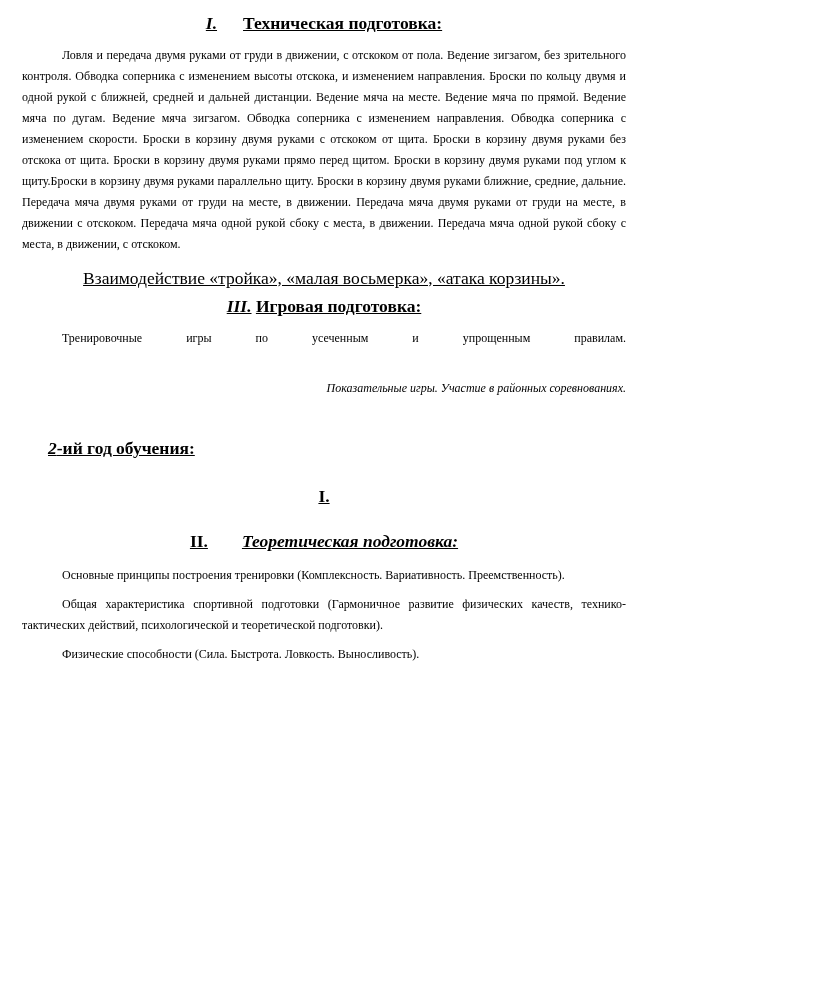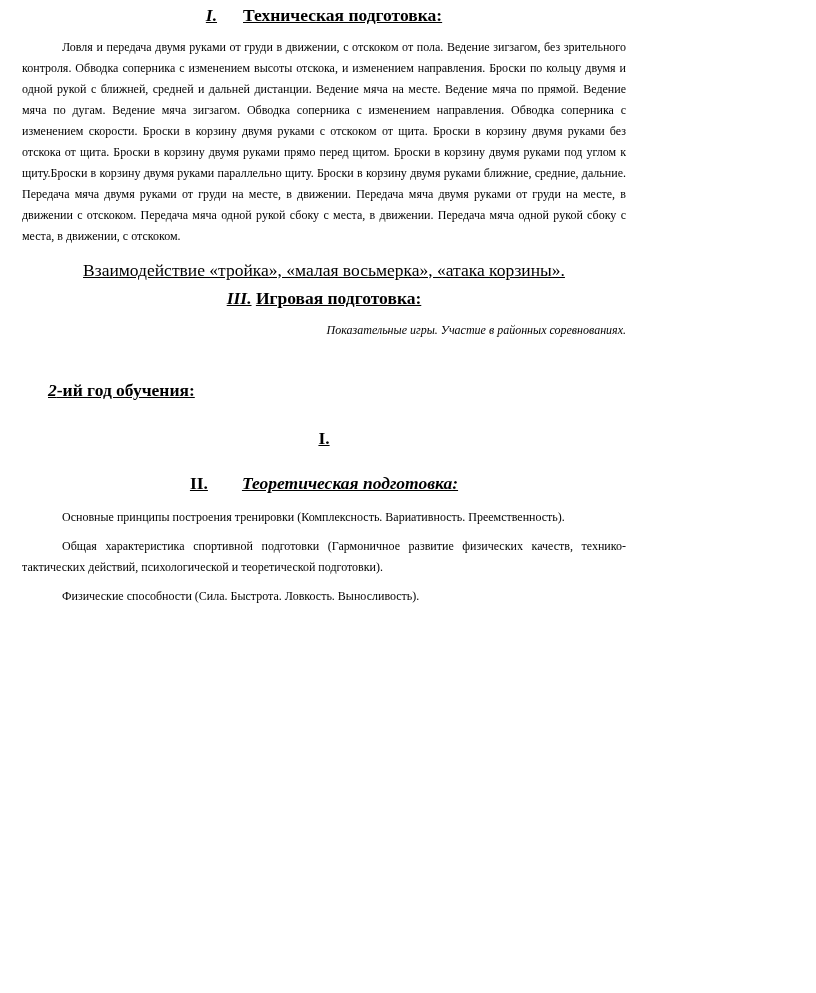--- a/index.html
+++ b/index.html
@@ -10,21 +10,21 @@
   body {
     width: 816px;
     height: 993px;
     font-family: "Liberation Serif", "DejaVu Serif", serif;
     color: #000000;
   }
   .page {
     width: 648px;
     height: 993px;
     box-sizing: border-box;
-    padding: 2px 14px 0 14px;
+    padding: 10px 14px 0 14px;
     position: relative;
     overflow: hidden;
   }
   .heading {
     text-align: center;
     font-weight: bold;
     font-size: 17.5px;
     line-height: 1.52;
     margin: 0 0 2px 0;
   }
@@ -122,20 +122,21 @@
 
   <p class="para">Ловля и передача двумя руками от груди в движении, с отскоком от пола. Ведение зигзагом, без зрительного контроля. Обводка соперника с изменением  высоты отскока, и изменением направления. Броски по кольцу двумя и одной  рукой с ближней, средней и дальней дистанции. Ведение мяча  на  месте.  Ведение мяча по прямой. Ведение мяча по дугам. Ведение мяча зигзагом. Обводка соперника с изменением направления. Обводка соперника с изменением скорости. Броски в корзину двумя руками с отскоком от щита. Броски в корзину двумя руками без отскока от щита. Броски в корзину двумя руками прямо перед щитом. Броски в корзину двумя руками под углом к  щиту.Броски в корзину двумя руками параллельно щиту. Броски в корзину двумя руками ближние, средние, дальние. Передача мяча двумя руками от груди  на месте, в движении. Передача мяча двумя руками от груди на месте, в движении с отскоком. Передача мяча одной рукой сбоку с места, в движении.  Передача мяча одной рукой сбоку с места, в движении, с отскоком.</p>
 
 
   <p class="center-line">Взаимодействие «тройка», «малая восьмерка», «атака корзины».</p>
 
   <p class="heading">
     <span class="num">III.</span> <span class="ttl">Игровая подготовка:</span>
   </p>
 
+  <p class="para justify-stretch">Тренировочные игры по усеченным и упрощенным правилам.</p>
   <p class="para nojustify" style="text-indent:0">Показательные игры. Участие в районных соревнованиях.</p>
 
   <div class="spacer-md"></div>
 
   <p class="subheading-left">
     <span class="num">2</span><span class="ttl">-ий год обучения:</span>
   </p>
 
   <div class="spacer-sm"></div>
 

